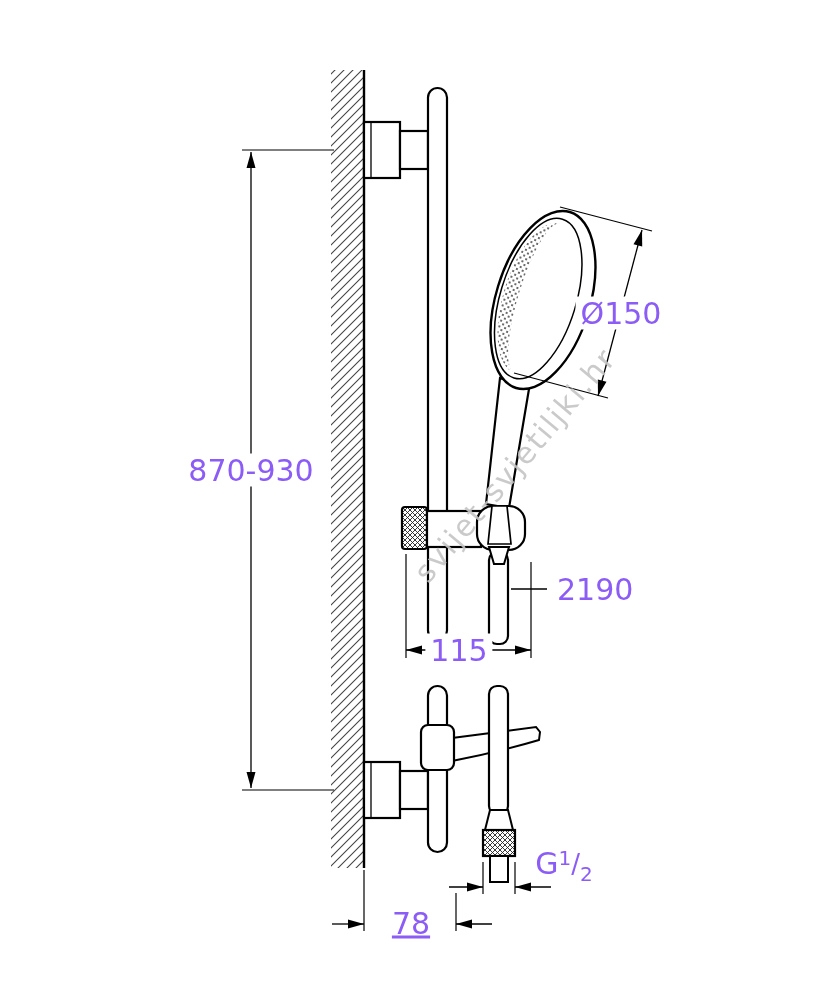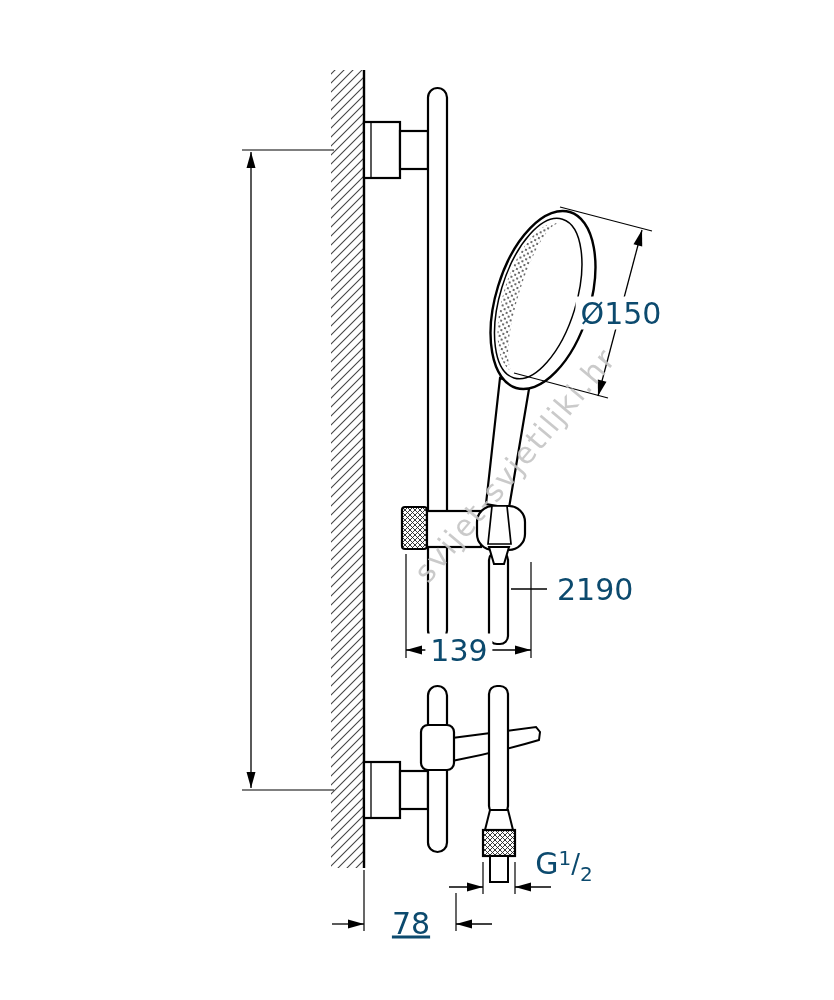--- a/index.html
+++ b/index.html
@@ -3,21 +3,21 @@
 <meta charset="utf-8">
 <style>
   html,body{margin:0;padding:0;background:#fff;}
   .stage{
     position:relative;width:834px;height:1000px;background:#fff;
     overflow:hidden;font-family:"DejaVu Sans", sans-serif;
   }
   .stage svg{position:absolute;left:0;top:0;}
   .dim-label{
     position:absolute;transform:translate(-50%,-50%);
-    font-size:30px;color:#0c4a6e;background:#fff;padding:0 5px;
+    font-size:30px;color:#8b5cf6;background:#fff;padding:0 5px;
     white-space:nowrap;line-height:1.1;
   }
   .dim-label.left-anchor{transform:translate(0,-50%);}
   .thread-label{padding:0 2px;}
   .thread-label .frac-sup{font-size:20px;position:relative;top:-9px;}
   .thread-label .frac-sub{font-size:20px;position:relative;top:7px;}
   .thread-label .frac-sep{font-size:26px;position:relative;top:-1px;}
   .watermark{
     position:absolute;left:515px;top:465px;
     transform:translate(-50%,-50%) rotate(-50deg);
@@ -140,26 +140,27 @@
       <line x1="515" y1="862" x2="515" y2="894" stroke-width="1.2"></line>
       <line x1="449" y1="887" x2="483" y2="887" stroke-width="1.3"></line>
       <line x1="515" y1="887" x2="551" y2="887" stroke-width="1.3"></line>
       <polygon points="483,887 467,882.5 467,891.5" fill="#000" stroke="none"></polygon>
       <polygon points="515,887 531,882.5 531,891.5" fill="#000" stroke="none"></polygon>
     </g>
   </svg>
 
   <div class="watermark" style="color:#c5c5c5;">svijet-svjetiljki.hr</div>
 
+  <div class="dim-label" style="left:251px;top:470px;">870-930</div>
 
   <div class="dim-label" style="left:621px;top:313px;">Ø150</div>
 
   <div class="dim-label left-anchor" style="left:552px;top:589px;">2190</div>
 
-  <div class="dim-label" style="left:459px;top:650px;">139</div>
+  <div class="dim-label" style="left:459px;top:650px;">115</div>
 
   <div class="dim-label" style="left:411px;top:923px;text-decoration:underline;">78</div>
 
   <div class="dim-label thread-label" style="left:564px;top:863px;">
     <span>G</span><span class="frac-sup">1</span><span class="frac-sep">/</span><span class="frac-sub">2</span>
   </div>
 
 </div>
 
 </body></html>

